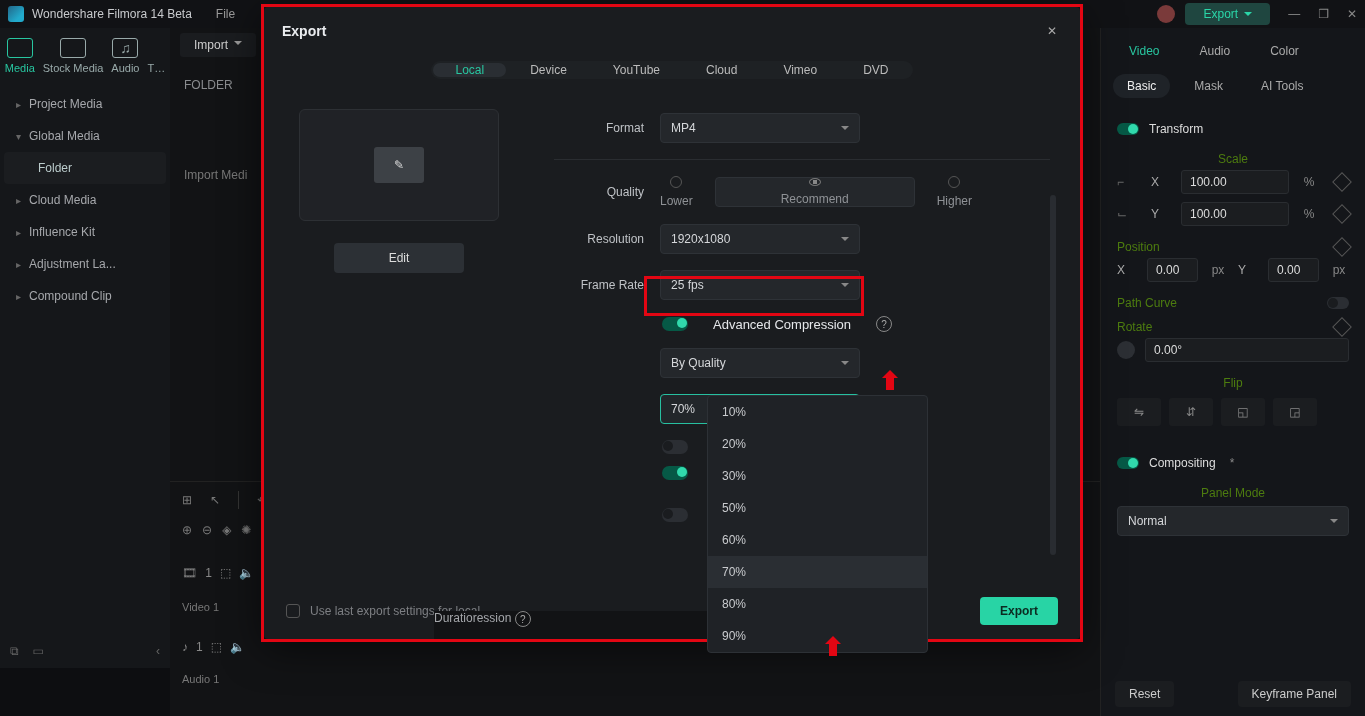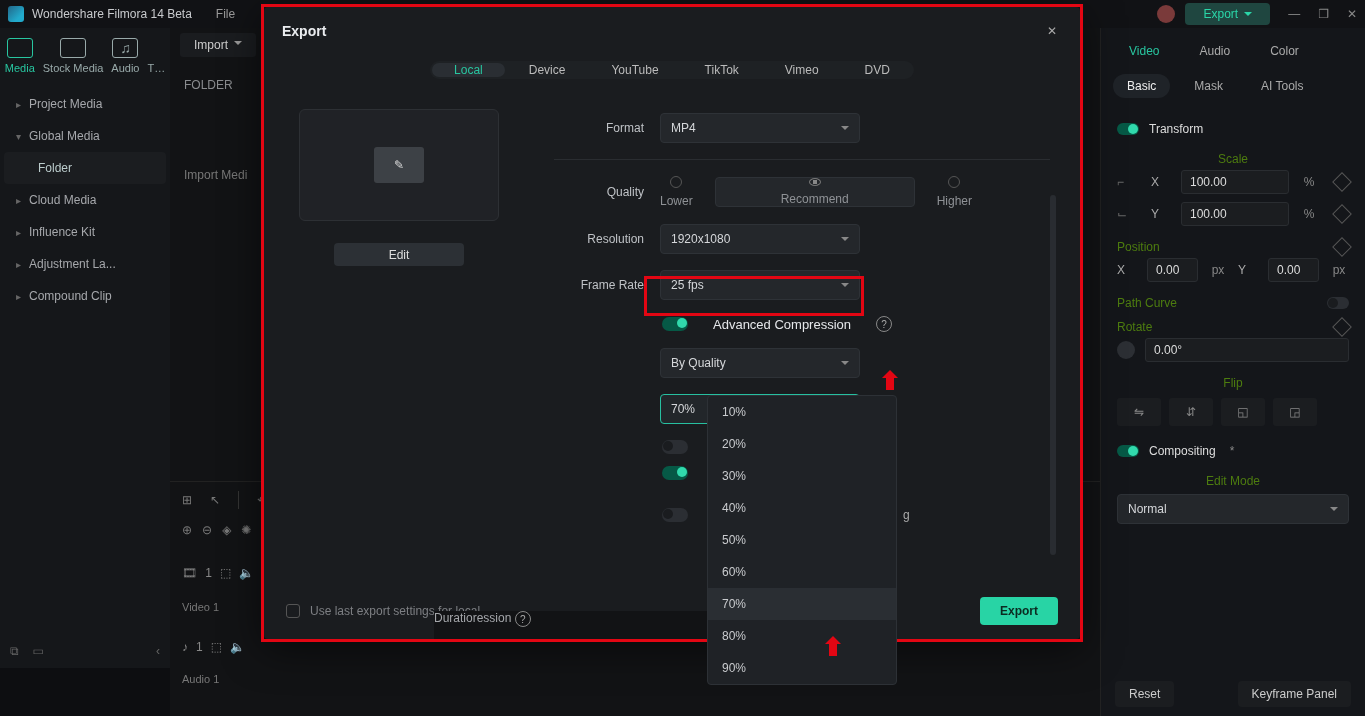--- a/index.html
+++ b/index.html
@@ -77,37 +77,37 @@
 .dialog .dhdr{display:flex;align-items:center;justify-content:space-between;padding:14px 18px;}
 .dialog .dtitle{color:#eaecef;font-size:14px;font-weight:600;}
 .dialog .dclose{color:#aaa;cursor:pointer;width:20px;height:20px;display:flex;align-items:center;justify-content:center;}
 .dtabs{display:flex;justify-content:center;gap:2px;background:#1e2124;border-radius:18px;width:fit-content;margin:6px auto 16px;padding:2px;}
 .dtab{padding:0 22px;border-radius:16px;color:#bbb;font-size:12px;cursor:pointer;}
 .dtab.active{background:#2a2e33;color:#28c6a0;}
 .dbody{display:flex;padding:0 20px;}
 .preview-col{width:230px;padding-top:14px;display:flex;flex-direction:column;align-items:center;}
 .thumb{width:200px;height:112px;border:1px solid #2d3034;border-radius:6px;background:#202226;display:flex;align-items:center;justify-content:center;}
 .thumb .pic{width:50px;height:36px;background:#3d4146;border-radius:3px;display:flex;align-items:center;justify-content:center;color:#ddd;}
-.edit-btn{margin-top:22px;width:130px;height:23px;background:#2c3035;border-radius:4px;color:#ddd;display:flex;align-items:center;justify-content:center;cursor:pointer;}
+.edit-btn{margin-top:22px;width:130px;height:30px;background:#2c3035;border-radius:4px;color:#ddd;display:flex;align-items:center;justify-content:center;cursor:pointer;}
 .form-col{flex:1;padding:2px 10px 0 40px;position:relative;}
 .fr{display:flex;align-items:center;gap:16px;margin:16px 0;}
 .fr .flabel{width:90px;text-align:right;color:#bfc2c6;font-size:12px;}
 .sel{flex:1;max-width:200px;height:30px;background:#24272b;border:1px solid #2e3237;border-radius:4px;padding:0 10px;display:flex;align-items:center;justify-content:space-between;color:#d5d7da;cursor:pointer;}
 .sel .caret{border:4px solid transparent;border-top-color:#888;margin-top:4px;}
 .radio-grp{flex:1;display:flex;gap:22px;align-items:center;}
 .radio{display:flex;align-items:center;gap:6px;color:#8f9296;flex-direction:column;}
 .radio .dot{width:12px;height:12px;border-radius:50%;border:1.5px solid #555;}
 .radio.sel .dot{border-color:#777;background:radial-gradient(circle,#888 40%,transparent 42%);}
 .divider{height:1px;background:#2a2d31;margin:10px 0;}
 .adv-row{display:flex;align-items:center;gap:25px;margin:12px 0;}
 .adv-box{position:absolute;top:181px;left:130px;width:220px;height:40px;border:3px solid #e30613;z-index:55;pointer-events:none;}
 .help-ico{width:16px;height:16px;border:1px solid #888;border-radius:50%;display:flex;align-items:center;justify-content:center;font-size:10px;color:#aaa;}
 .open-sel{flex:1;max-width:200px;height:30px;background:#22262a;border:1px solid #27bfa0;border-radius:4px;padding:0 10px;display:flex;align-items:center;justify-content:space-between;color:#d5d7da;}
 .open-sel .caret2{color:#888;font-size:10px;}
-.dropdown{position:absolute;top:395px;left:707px;width:190px;background:#1f2226;border:1px solid #2d3136;border-radius:4px;z-index:100;}
+.dropdown{position:absolute;top:395px;left:707px;width:221px;background:#1f2226;border:1px solid #2d3136;border-radius:4px;z-index:100;}
 .dropdown .opt{padding:9px 14px;color:#c9cbce;cursor:pointer;}
 .dropdown .opt:hover,.dropdown .opt.hover{background:#2a2e33;}
 .arrow-up{position:absolute;width:24px;height:28px;z-index:110;}
 .arrow-up::before{content:"";position:absolute;top:0;left:4px;border:8px solid transparent;border-bottom-color:#e30613;}
 .arrow-up::after{content:"";position:absolute;top:14px;left:8px;width:8px;height:14px;background:#e30613;}
 .scrollbar{position:absolute;right:4px;top:100px;width:6px;height:360px;background:#292c31;border-radius:3px;}
 .dfooter{position:absolute;bottom:0;left:0;right:0;height:56px;display:flex;align-items:center;padding:0 22px;justify-content:space-between;}
 .chk{width:14px;height:14px;border:1.5px solid #555;border-radius:3px;}
 .dfooter .left{display:flex;align-items:center;gap:10px;color:#7d7f83;}
 .dfooter .mid{color:#a4a6aa;display:flex;}
@@ -298,26 +298,26 @@
       <span style="width:18px;height:18px;border-radius:50%;background:#2c2f34;"></span>
       <div class="numbox">0.00°</div>
     </div>
     <div class="rlabel">Flip</div>
     <div class="flip-btns">
       <div class="flip-btn">⇋</div>
       <div class="flip-btn">⇵</div>
       <div class="flip-btn">◱</div>
       <div class="flip-btn">◲</div>
     </div>
-    <div class="toggle-row" style="margin-top:12px;text-align:right;">
+    <div class="toggle-row" style="margin-top:24px;text-align:right;">
         <div class="toggle on"></div>
         <span>Compositing</span>
         <span style="color:#888;margin-left:4px;">*</span>
       </div>
-    <div class="rlabel">Edit Mode</div>
+    <div class="rlabel">Panel Mode</div>
     <div class="sel" style="max-width:none;margin-top:6px;">
         <span>Normal</span>
         <span class="caret"></span>
       </div>
   </div>
   <div class="right-footer">
     <div class="rf-btn">Reset</div>
     <div class="rf-btn">Keyframe Panel</div>
   </div>
 </div>
@@ -325,21 +325,21 @@
 <div class="overlay-border"></div>
 <div class="dialog">
   <div class="dhdr">
     <div class="dtitle">Export</div>
     <div class="dclose">✕</div>
   </div>
   <div class="dtabs">
     <div class="dtab active">Local</div>
     <div class="dtab">Device</div>
     <div class="dtab">YouTube</div>
-    <div class="dtab">TikTok</div>
+    <div class="dtab">Cloud</div>
     <div class="dtab">Vimeo</div>
     <div class="dtab">DVD</div>
   </div>
   <div class="dbody">
     <div class="preview-col">
       <div class="thumb">
           <div class="pic">✎</div>
         </div>
       <div class="edit-btn">Edit</div>
     </div>
@@ -429,21 +429,20 @@
       <span><span>ression</span> <span class="help-ico" style="display:inline-flex;vertical-align:middle;">?</span></span>
     </div>
     <div class="export-go">Export</div>
   </div>
 </div>
 
 <div class="dropdown">
   <div class="opt">10%</div>
   <div class="opt">20%</div>
   <div class="opt">30%</div>
-  <div class="opt">40%</div>
   <div class="opt">50%</div>
   <div class="opt">60%</div>
   <div class="opt hover">70%</div>
   <div class="opt">80%</div>
   <div class="opt">90%</div>
 </div>
 
 <div class="arrow-up" style="top:362px;left:878px;"></div>
 <div class="arrow-up" style="top:628px;left:821px;"></div>
 

